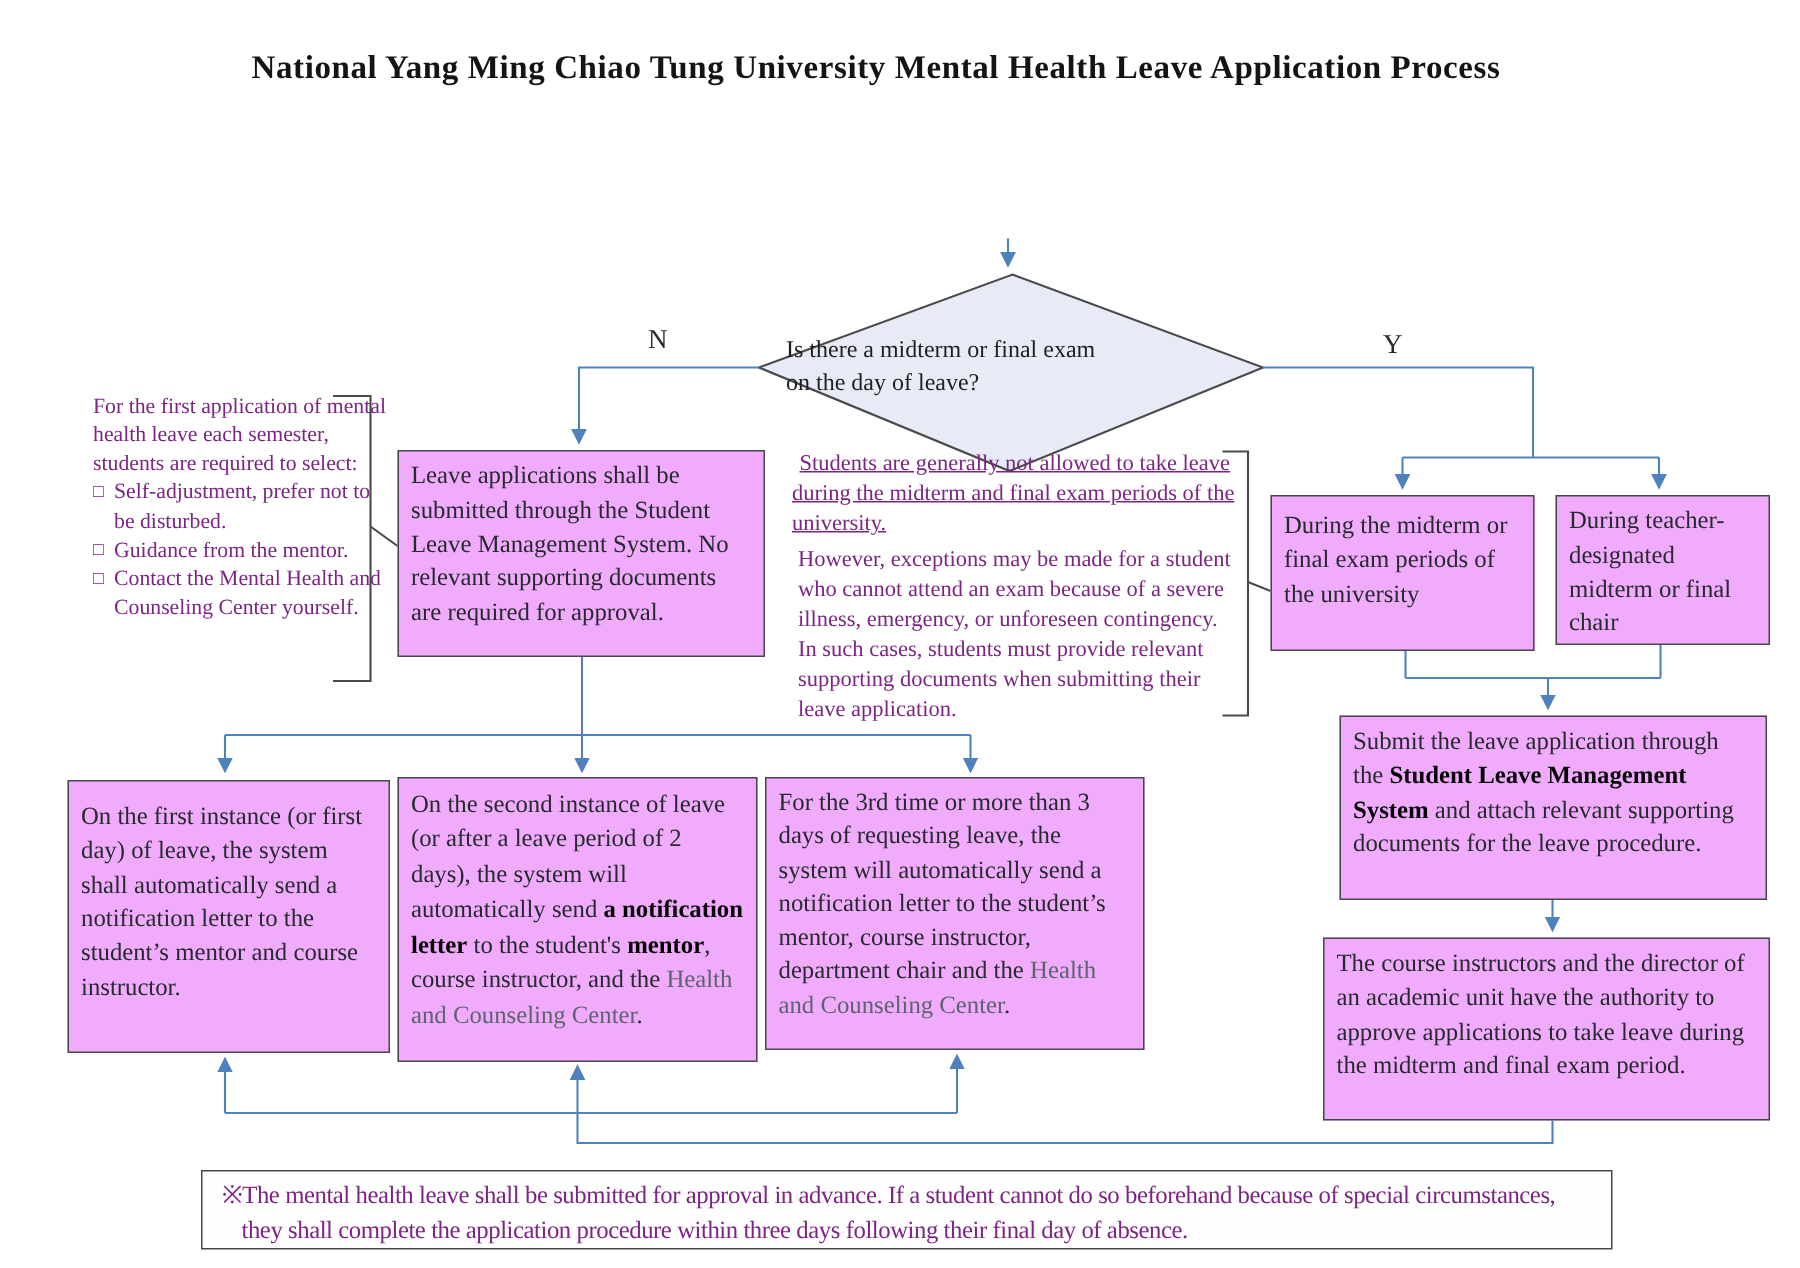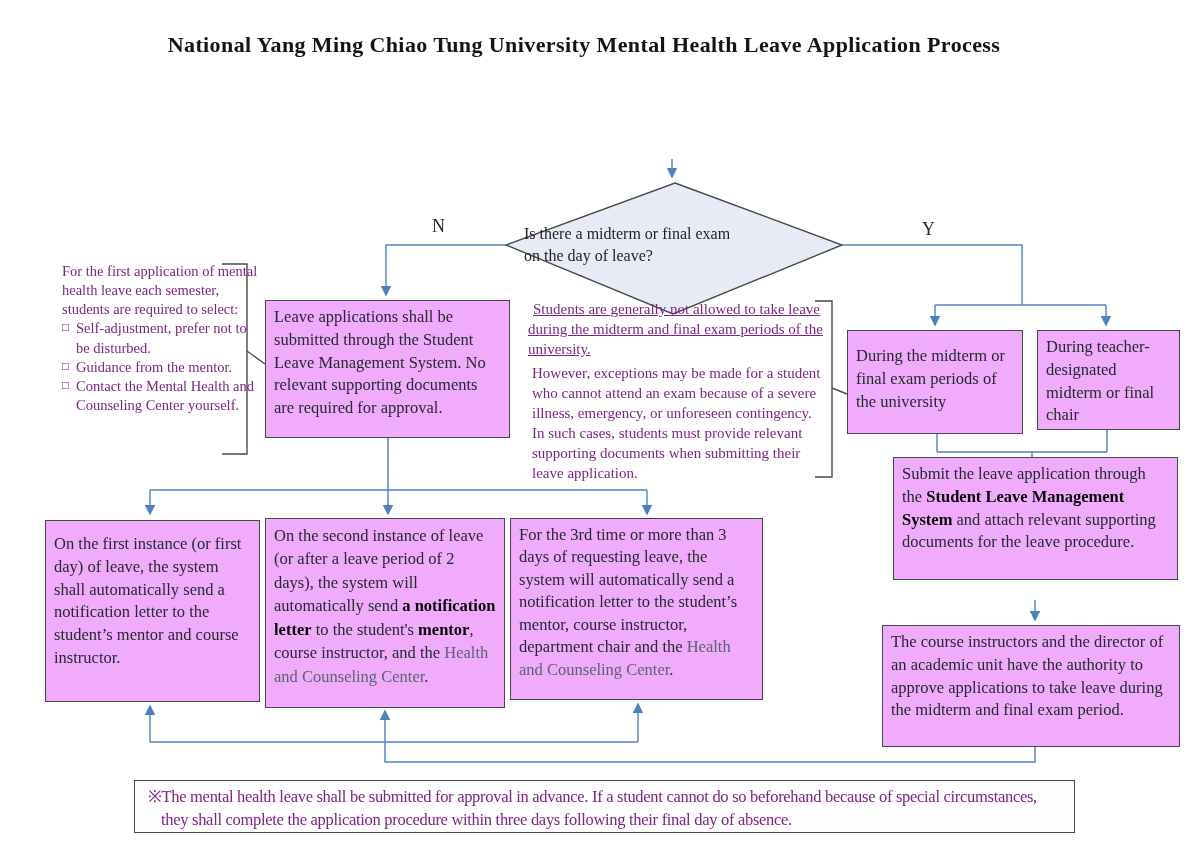--- a/index.html
+++ b/index.html
@@ -19,23 +19,23 @@
             display:flex;flex-direction:column;align-items:flex-start;justify-content:center;
             font-size:16px;color:#1f1f1f;line-height:1.35;}
 
   .branch-label{position:absolute;font-size:18px;color:#26292e;}
   .label-n{left:432px;top:216px;}
   .label-y{left:922px;top:219px;}
 
   .box{position:absolute;background:#f0abfc;border:1.5px solid #46474a;box-sizing:border-box;
        font-size:16.5px;line-height:1.38;color:#26292e;padding:5px 8px;}
   .box-leave  {left:265px;top:300px;width:245px;height:138px;}
-  .box-during1{left:847px;top:330px;width:176px;height:104px;padding-top:14px;}
+  .box-during1{left:847px;top:330px;width:176px;height:104px;padding-top:8px;}
   .box-during2{left:1037px;top:330px;width:143px;height:100px;}
-  .box-submit {left:893px;top:457px;width:285px;height:123px;}
+  .box-submit {left:893px;top:477px;width:285px;height:123px;}
   .box-approve{left:882px;top:625px;width:298px;height:122px;}
   .box-out1{left:45px; top:520px;width:215px;height:182px;padding-top:12px;}
   .box-out2{left:265px;top:518px;width:240px;height:190px;line-height:1.42;}
   .box-out3{left:510px;top:518px;width:253px;height:182px;line-height:1.36;}
 
   .seg-strong{color:#050505;font-weight:600;}
   .seg-light{color:#5d636d;}
 
   .note{position:absolute;color:#7c2483;font-size:14.5px;line-height:1.32;}
   .note-left{left:62px;top:262px;width:196px;}

